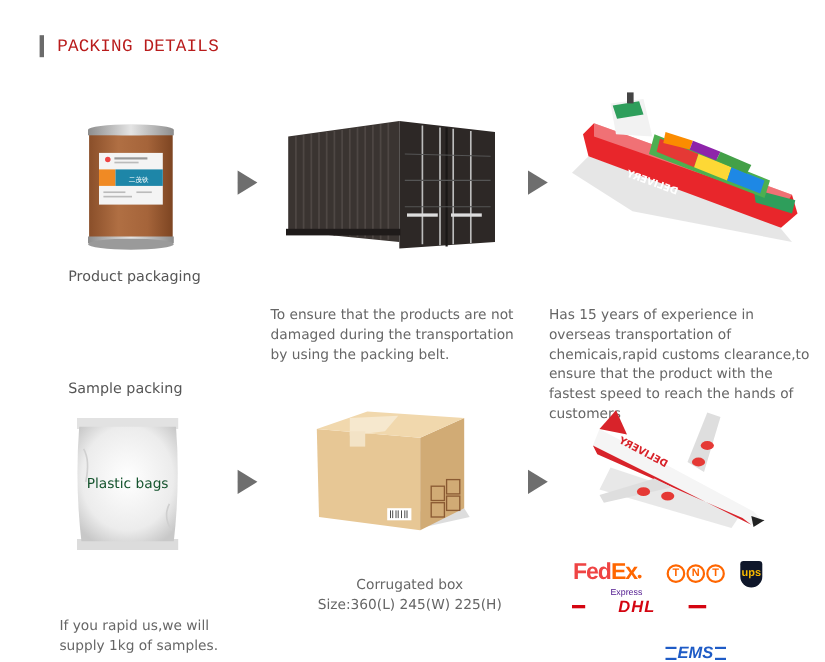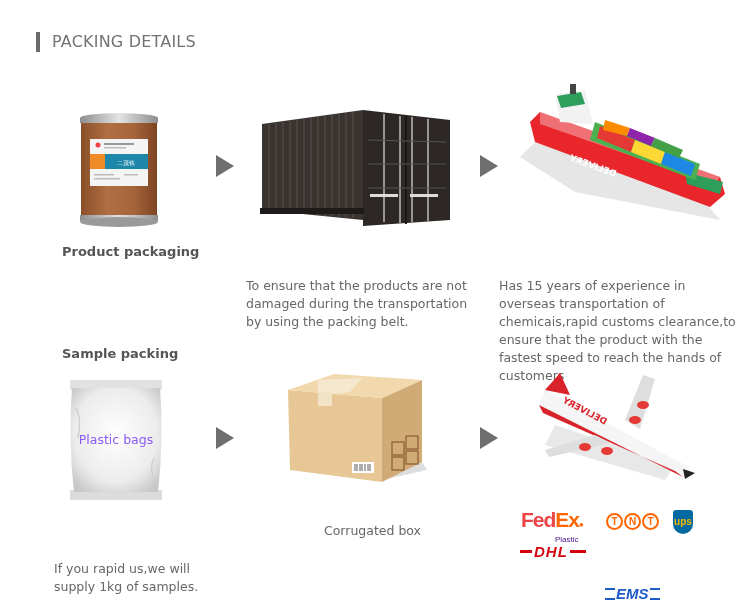--- a/index.html
+++ b/index.html
@@ -1,22 +1,22 @@
 <!DOCTYPE html>
 <html><head>
 <meta charset="utf-8">
 <style>
   html, body { margin: 0; padding: 0; background: #ffffff; }
   body { width: 750px; height: 602px; position: relative; overflow: hidden;
          font-family: "DejaVu Sans", "Liberation Sans", sans-serif; color: #666; }
   .abs { position: absolute; }
   .title-bar { left: 36px; top: 32px; width: 4px; height: 20px; background: #6b6b6b; }
-  .title { left: 52px; top: 32px; font-size: 16px; color: #737373; letter-spacing: 0.2px; line-height: 20px; }
+  .title { left: 52px; top: 32px; font-size: 16px; color: #b91c1c; letter-spacing: 0.2px; line-height: 20px; font-family: Liberation Mono, monospace; }
   .arrow { width: 0; height: 0; border-top: 11px solid transparent; border-bottom: 11px solid transparent; border-left: 18px solid #6e6e6e; }
-  .label-bold { font-weight: bold; font-size: 13px; color: #555; }
+  .label-bold { font-weight: normal; font-size: 13px; color: #555; }
   .desc { font-size: 12.5px; line-height: 18px; color: #666; margin-top: 37px; }
   .center { text-align: center; }
   svg { display: block; }
 </style>
 </head>
 <body>
 
 <div class="abs title-bar"></div>
 <div class="abs title">PACKING DETAILS</div>
 
@@ -130,21 +130,21 @@
         <stop offset="1" stop-color="#c8c8c8"></stop>
       </radialGradient>
     </defs>
     <rect x="2" y="2" width="92" height="10" fill="#e2e2e2"></rect>
     <rect x="2" y="112" width="92" height="10" fill="#dcdcdc"></rect>
     <path d="M4 10 Q0 62 6 114 L90 114 Q96 62 92 10 Z" fill="url(#bagG)"></path>
     <path d="M8 30 Q14 40 10 60" stroke="#d0d0d0" stroke-width="1.5" fill="none"></path>
     <path d="M86 80 Q80 92 88 104" stroke="#cfcfcf" stroke-width="1.5" fill="none"></path>
   </svg>
 </div>
-<div class="abs center" style="left:68px; top:432px; width:96px; font-size:12.5px; color:#8b5cf6;">Plastic bags</div>
+<div class="abs center" style="left:68px; top:432px; width:96px; font-size:12.5px; color:#14532d;">Plastic bags</div>
 <div class="abs desc" style="left:54px; top:523px; width:170px;">If you rapid us,we will supply 1kg of samples.</div>
 
 <div class="abs arrow" style="left:216px; top:427px;"></div>
 
 <div class="abs" style="left:282px; top:370px;">
   <svg width="150" height="115" viewBox="0 0 150 115">
     <polygon points="100,95 140,92 145,100 100,110" fill="#cfcfcf" opacity="0.7"></polygon>
     <polygon points="6,20 100,28 100,112 8,100" fill="#e7c795"></polygon>
     <polygon points="100,28 140,10 140,92 100,112" fill="#d1ab75"></polygon>
     <polygon points="6,20 52,4 140,10 100,28" fill="#f1d8ad"></polygon>
@@ -163,20 +163,21 @@
     <g fill="none" stroke="#8a5a32" stroke-width="1.2">
       <rect x="110" y="72" width="12" height="13"></rect>
         <rect x="124" y="66" width="12" height="13"></rect>
       <rect x="110" y="87" width="12" height="13"></rect>
         <rect x="124" y="81" width="12" height="13"></rect>
     </g>
   </svg>
 </div>
 <div class="abs center" style="left:260px; top:521px; width:225px; font-size:12.5px; color:#666; line-height:19px;">
   <div>Corrugated box</div>
+  <div>Size:360(L) 245(W) 225(H)</div>
 </div>
 
 <div class="abs arrow" style="left:480px; top:427px;"></div>
 
 <div class="abs" style="left:525px; top:365px;">
   <svg width="175" height="120" viewBox="0 0 175 120">
     <polygon points="30,60 150,100 140,115 20,80" fill="#e2e2e2" opacity="0.8"></polygon>
     <polygon points="20,25 160,100 168,108 158,112 14,40" fill="#f5f5f5"></polygon>
     <polygon points="14,40 158,112 150,106 18,48" fill="#d8232a"></polygon>
     <polygon points="20,25 35,8 45,30" fill="#d8232a"></polygon>
@@ -186,32 +187,32 @@
     <ellipse cx="110" cy="55" rx="6" ry="4" fill="#e53935"></ellipse>
     <ellipse cx="60" cy="82" rx="6" ry="4" fill="#e53935"></ellipse>
     <ellipse cx="82" cy="86" rx="6" ry="4" fill="#e53935"></ellipse>
     <polygon points="158,104 170,108 160,114" fill="#222"></polygon>
     <text x="80" y="60" font-size="9" font-weight="bold" fill="#d8232a" transform="rotate(28 80 60) scale(-1,1) translate(-160,0)" font-family="DejaVu Sans, sans-serif">DELIVERY</text>
   </svg>
 </div>
 
 <div class="abs" style="left:521px; top:510px; font-family:'Liberation Sans', sans-serif; font-weight:bold; font-size:21px; line-height:20px;">
   <span style="color:#ef4444; letter-spacing:-1px;">Fed</span><span style="color:#ff6600; letter-spacing:-1px;">Ex</span><span style="color:#ff6600; font-size:8px;">●</span>
-  <div style="font-size:8px; font-weight:normal; color:#4d148c; margin-left:34px; line-height:9px;">Plastic</div>
+  <div style="font-size:8px; font-weight:normal; color:#4d148c; margin-left:34px; line-height:9px;">Express</div>
 </div>
 
 <div class="abs" style="left:606px; top:513px; display:flex; gap:1px;">
   <span style="width:17px; height:17px; border:2.5px solid #ff6600; border-radius:50%; box-sizing:border-box; color:#ff6600; font:bold 10px 'Liberation Sans', sans-serif; display:flex; align-items:center; justify-content:center;">T</span>
   <span style="width:17px; height:17px; border:2.5px solid #ff6600; border-radius:50%; box-sizing:border-box; color:#ff6600; font:bold 10px 'Liberation Sans', sans-serif; display:flex; align-items:center; justify-content:center;">N</span>
   <span style="width:17px; height:17px; border:2.5px solid #ff6600; border-radius:50%; box-sizing:border-box; color:#ff6600; font:bold 10px 'Liberation Sans', sans-serif; display:flex; align-items:center; justify-content:center;">T</span>
 </div>
 
-<div class="abs" style="left:673px; top:510px; width:20px; height:24px; background:#0369a1; border-radius:3px 3px 10px 10px; color:#f5b800; font:bold 10px 'Liberation Sans', sans-serif; text-align:center; line-height:24px;">ups</div>
-
-<div class="abs" style="left:520px; top:543px; display:flex; align-items:center;">
+<div class="abs" style="left:673px; top:510px; width:20px; height:24px; background:#0f172a; border-radius:3px 3px 10px 10px; color:#f5b800; font:bold 10px 'Liberation Sans', sans-serif; text-align:center; line-height:24px;">ups</div>
+
+<div class="abs" style="left:520px; top:543px; display:flex; align-items:center;gap:28px;">
   <span style="display:inline-block; width:12px; height:3px; background:#d40511; margin-right:2px;"></span>
   <span style="color:#d40511; font:italic bold 15px 'Liberation Sans', sans-serif; letter-spacing:1px;">DHL</span>
   <span style="display:inline-block; width:16px; height:3px; background:#d40511; margin-left:2px;"></span>
 </div>
 
 <div class="abs" style="left:605px; top:543px; display:flex; align-items:center;margin-top:42px;">
   <span style="display:inline-block; width:10px; height:8px; border-top:2px solid #1e5bc6; border-bottom:2px solid #1e5bc6; margin-right:1px;"></span>
   <span style="color:#1e5bc6; font:italic bold 15px 'Liberation Sans', sans-serif;">EMS</span>
   <span style="display:inline-block; width:10px; height:8px; border-top:2px solid #1e5bc6; border-bottom:2px solid #1e5bc6; margin-left:1px;"></span>
 </div>

